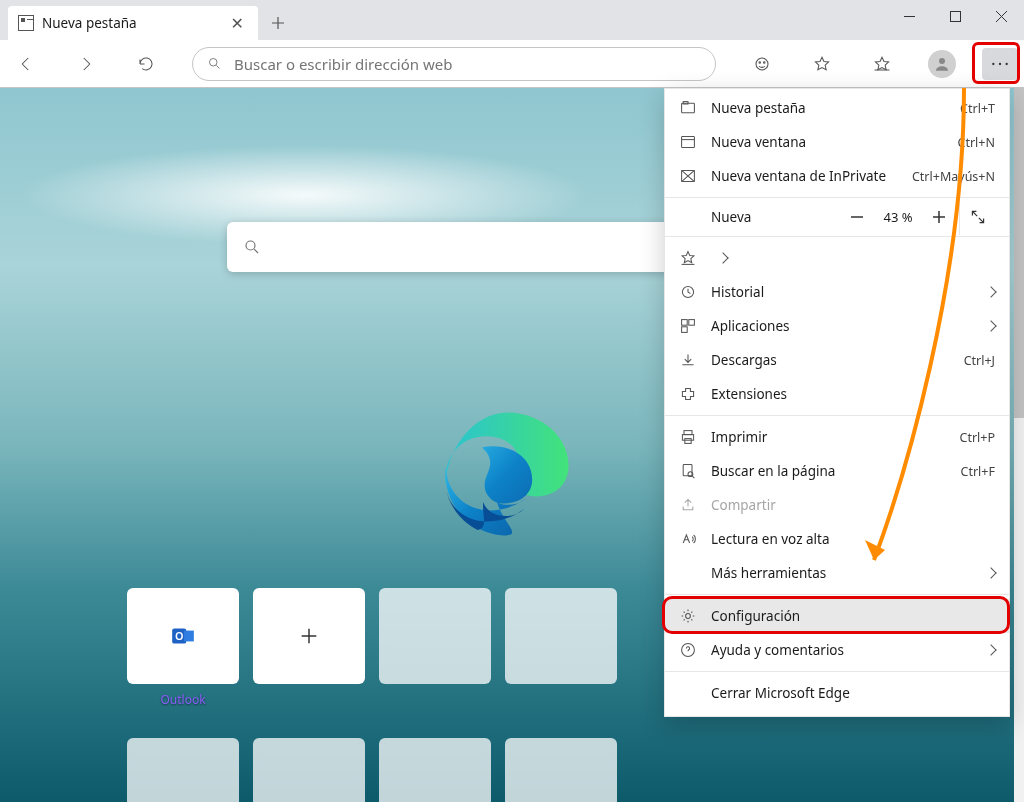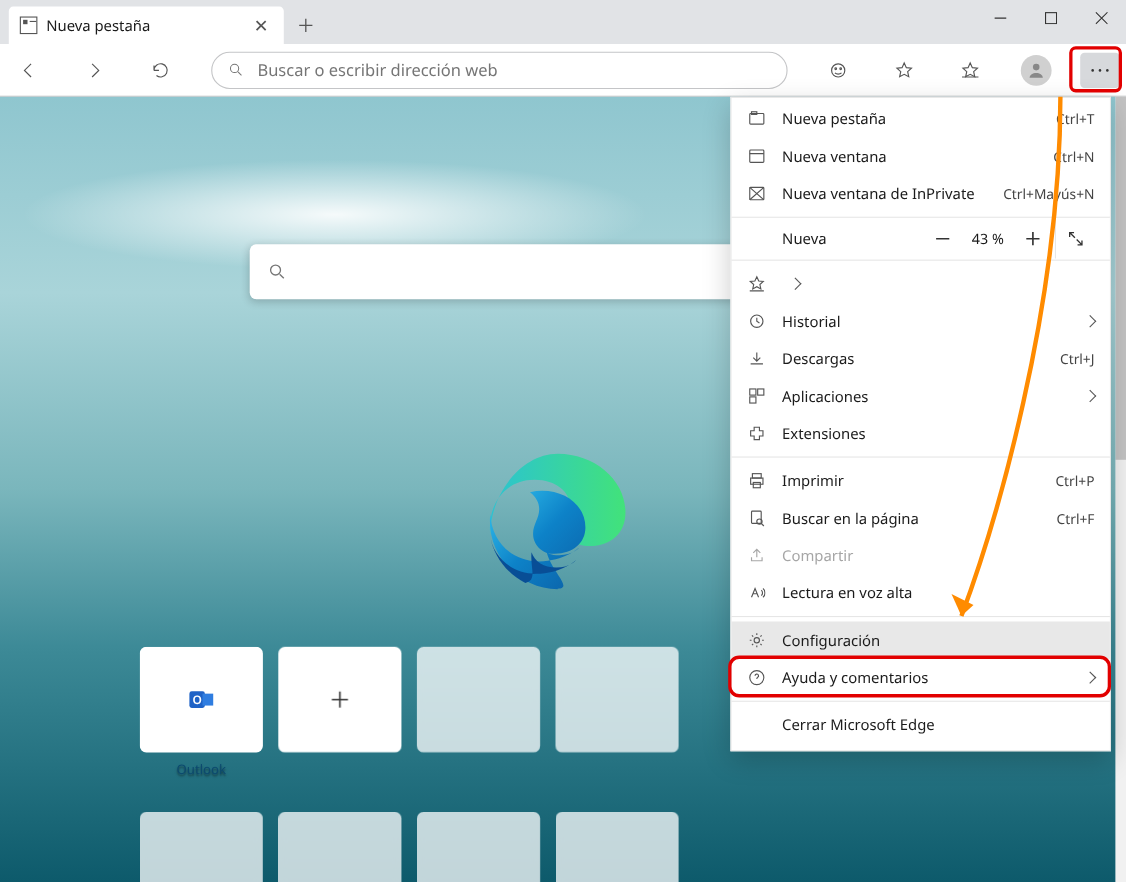--- a/index.html
+++ b/index.html
@@ -94,21 +94,21 @@
     width:760px;display:flex;flex-wrap:wrap;gap:14px;
   }
   .tile{
     width:112px;height:96px;border-radius:6px;
     background:rgba(255,255,255,.75);backdrop-filter:blur(4px);
     display:flex;flex-direction:column;align-items:center;justify-content:center;gap:6px;
   }
   .tile.solid{background:#fff;}
   .tile.add{background:#fff;}
   .tile-icon{width:28px;height:28px;display:flex;align-items:center;justify-content:center;}
-  .tile-label{position:absolute;bottom:-24px;width:100%;text-align:center;color:#0c4a6e;font-size:12px;text-shadow:0 1px 2px rgba(0,0,0,.5);}
+  .tile-label{position:absolute;bottom:-24px;width:100%;text-align:center;color:#8b5cf6;font-size:12px;text-shadow:0 1px 2px rgba(0,0,0,.5);}
   .tiles-row1{display:flex;gap:14px;position:relative;}
   .tiles-row{ display:flex;gap:14px;margin-top:40px;}
   
   .menu{
     position:absolute;top:88px;right:14px;width:346px;
     background:#fff;border:1px solid var(--menu-border);box-shadow:0 8px 24px rgba(0,0,0,.2);
     padding:2px 0 6px 0;z-index:50;
   }
   .menu-item{
     display:flex;align-items:center;height:34px;padding:0 14px;gap:14px;position:relative;
@@ -359,40 +359,40 @@
           <circle cx="10" cy="10" r="7"></circle>
           <path d="M10 6v4l3 2"></path>
         </svg>
       </span>
     <span class="mi-label">Historial</span>
     <span class="mi-chev"></span>
   </div>
   <div class="menu-item">
     <span class="mi-icon">
         <svg viewBox="0 0 20 20">
-          <path d="M10 3v9M6 9l4 4 4-4M3 16h14"></path>
-        </svg>
-      </span>
-    <span class="mi-label">Descargas</span>
-    <span class="mi-accel">Ctrl+J</span>
-  </div>
-  <div class="menu-item">
-    <span class="mi-icon">
-        <svg viewBox="0 0 20 20">
           <rect x="2" y="2" width="7" height="7"></rect>
           <rect x="11" y="2" width="7" height="7"></rect>
           <rect x="2" y="11" width="7" height="7"></rect>
         </svg>
       </span>
     <span class="mi-label">Aplicaciones</span>
     <span class="mi-chev"></span>
   </div>
   <div class="menu-item">
     <span class="mi-icon">
         <svg viewBox="0 0 20 20">
+          <path d="M10 3v9M6 9l4 4 4-4M3 16h14"></path>
+        </svg>
+      </span>
+    <span class="mi-label">Descargas</span>
+    <span class="mi-accel">Ctrl+J</span>
+  </div>
+  <div class="menu-item">
+    <span class="mi-icon">
+        <svg viewBox="0 0 20 20">
           <path d="M7 3h6v4h4v6h-4v4H7v-4H3V7h4z"></path>
         </svg>
       </span>
     <span class="mi-label">Extensiones</span>
   </div>
   <div class="menu-sep"></div>
   <div class="menu-item">
     <span class="mi-icon">
         <svg viewBox="0 0 20 20">
           <rect x="5" y="2" width="10" height="5"></rect>
@@ -423,20 +423,25 @@
     <span class="mi-label">Compartir</span>
   </div>
   <div class="menu-item">
     <span class="mi-icon">
         <svg viewBox="0 0 20 20">
           <path d="M4 15l4-10 4 10M5.5 11h5"></path>
           <path d="M15 7c2 1 2 5 0 6M17 5c3 2 3 8 0 10"></path>
         </svg>
       </span>
     <span class="mi-label">Lectura en voz alta</span>
+  </div>
+  <div class="menu-item">
+    <span class="mi-icon"></span>
+    <span class="mi-label">Más herramientas</span>
+    <span class="mi-chev"></span>
   </div>
   <div class="menu-sep"></div>
   <div class="menu-item highlighted">
     <span class="mi-icon">
         <svg viewBox="0 0 20 20">
           <circle cx="10" cy="10" r="3"></circle>
           <path d="M10 2v2M10 16v2M2 10h2M16 10h2M4.5 4.5l1.4 1.4M14.1 14.1l1.4 1.4M4.5 15.5l1.4-1.4M14.1 5.9l1.4-1.4"></path>
         </svg>
       </span>
     <span class="mi-label">Configuración</span>

